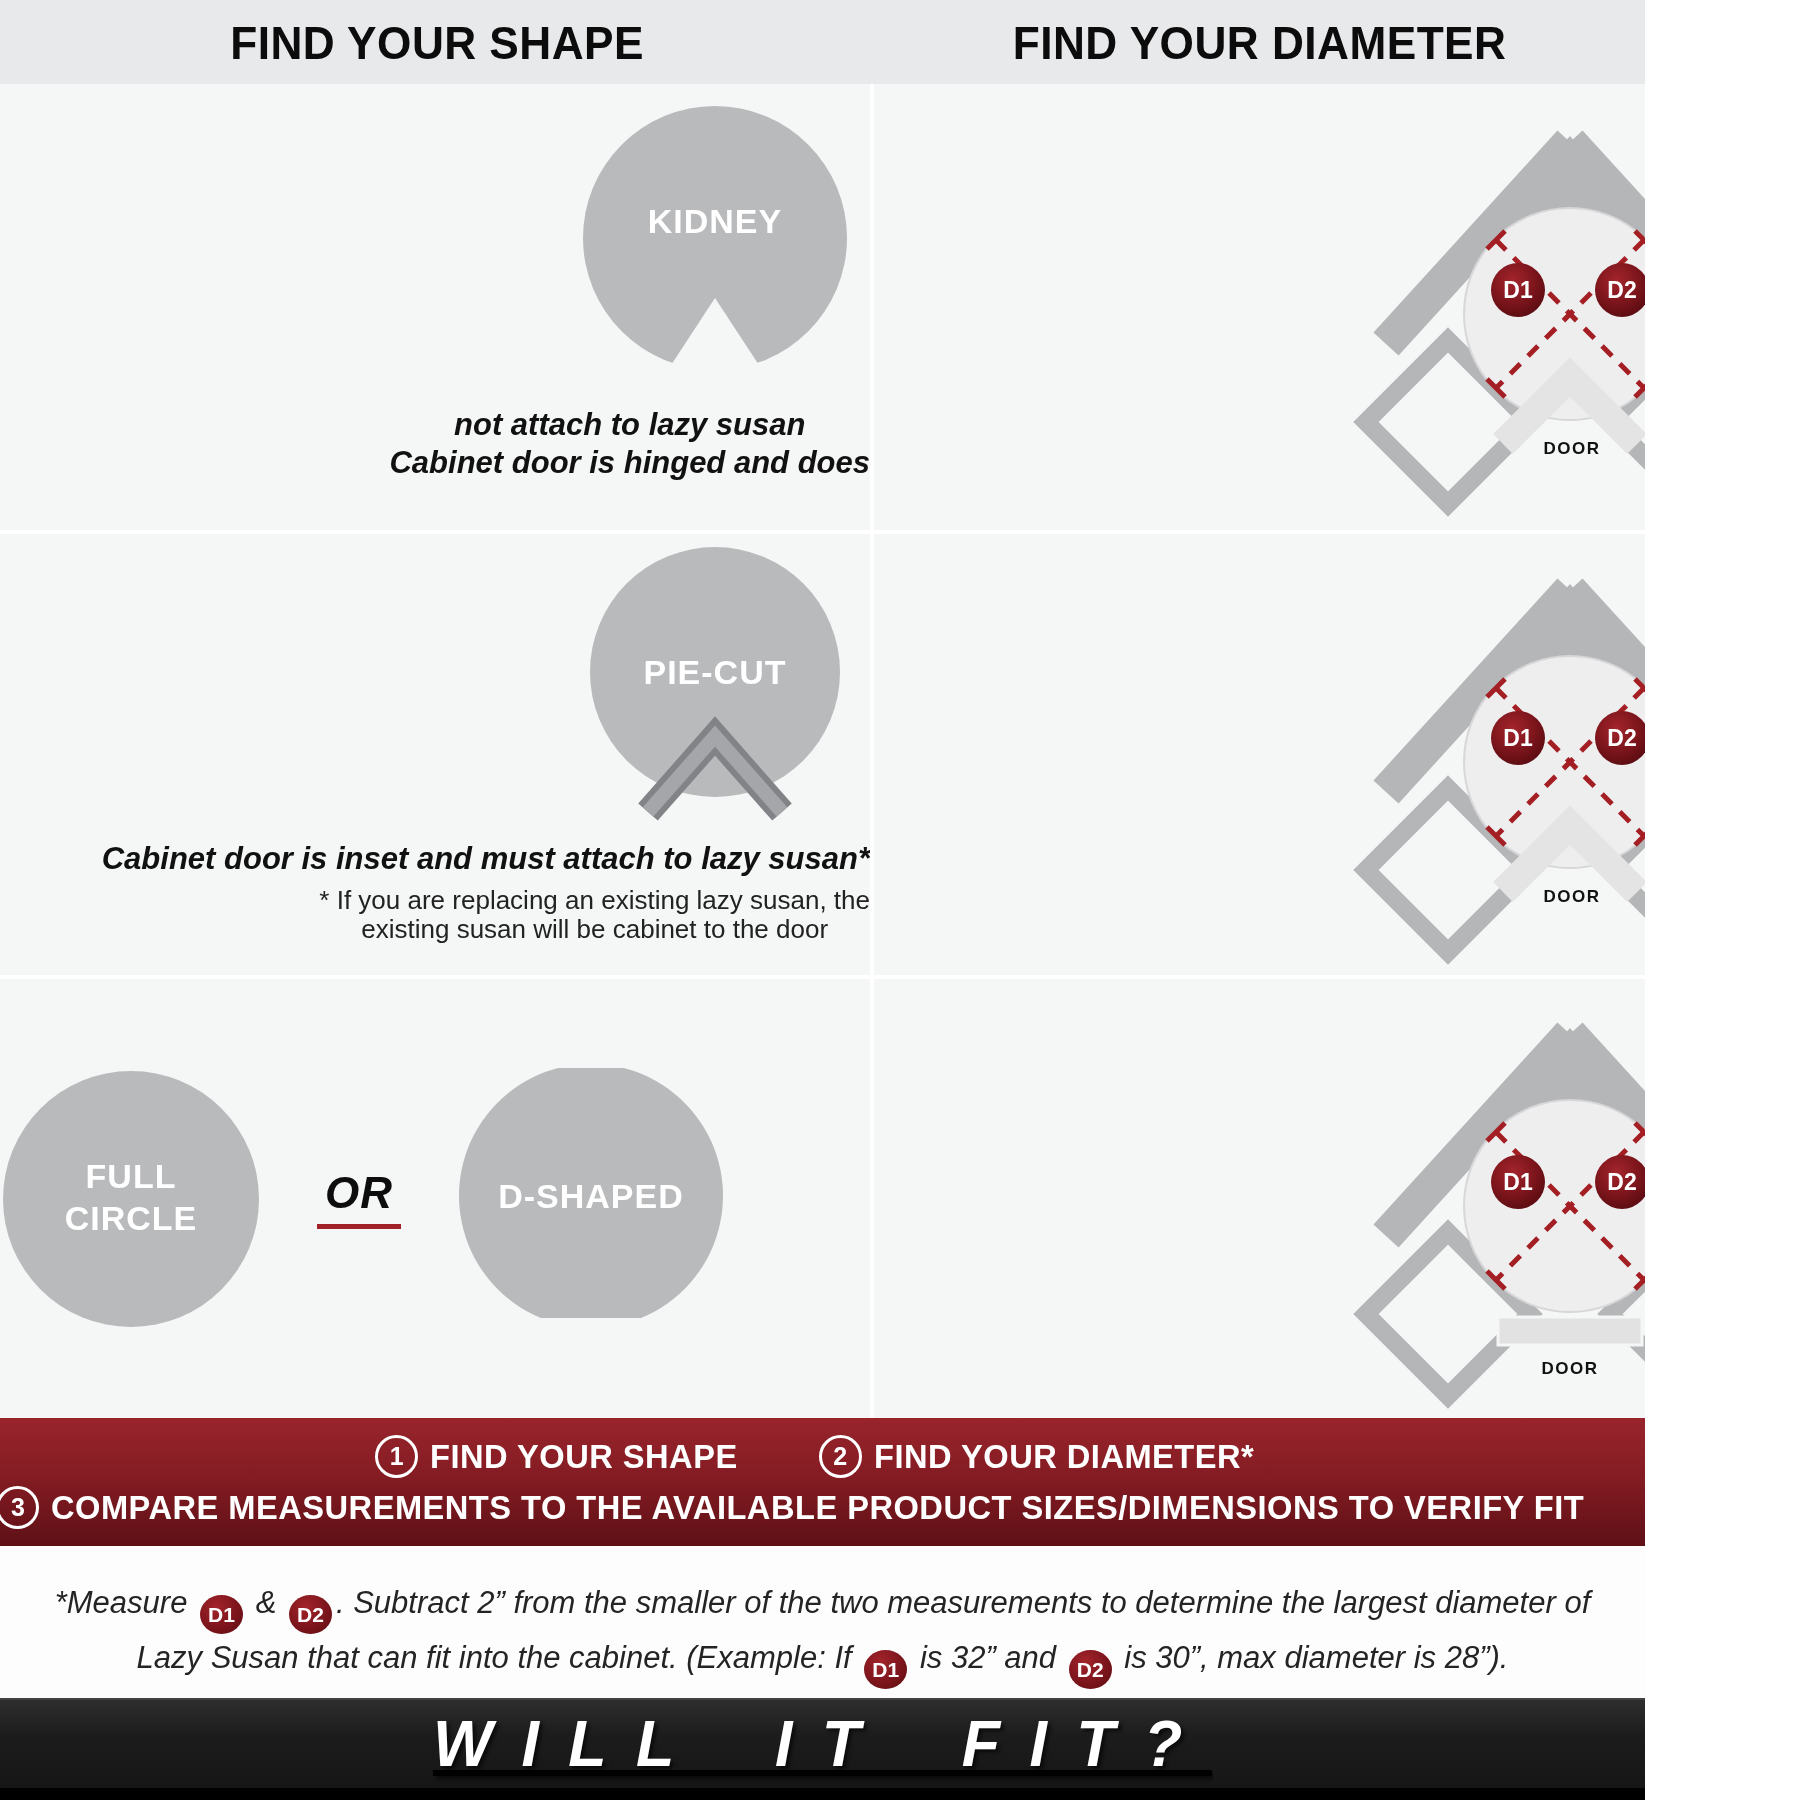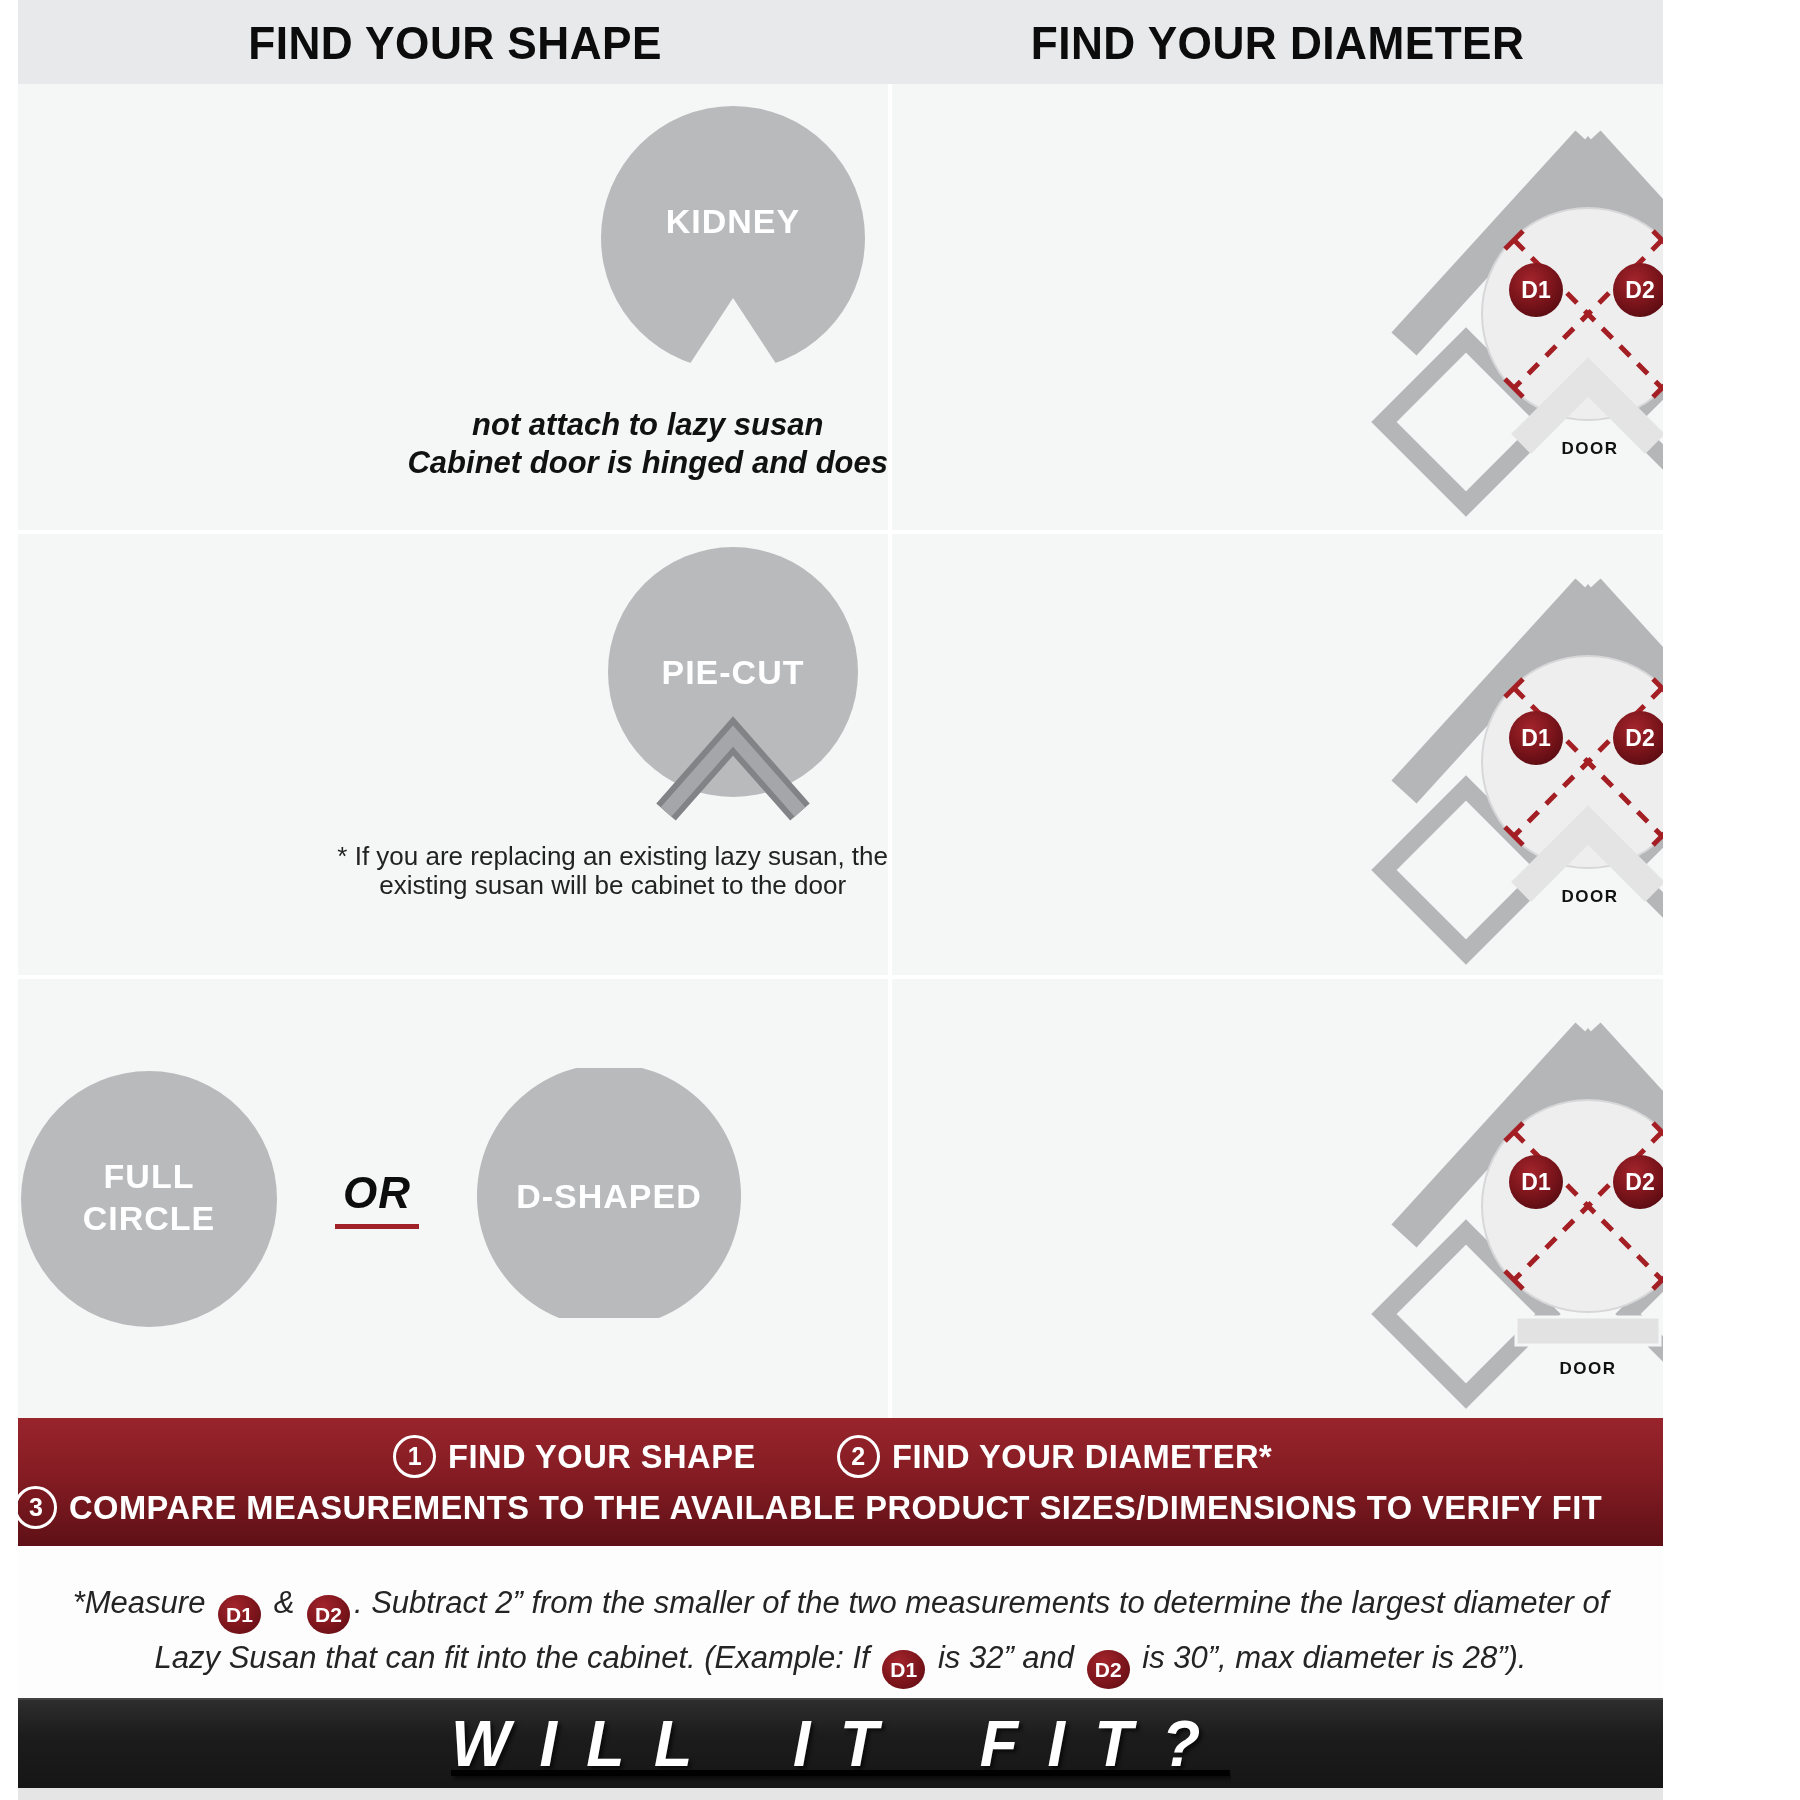--- a/index.html
+++ b/index.html
@@ -1,17 +1,17 @@
 <!DOCTYPE html>
 <html><head>
 <meta charset="utf-8">
 <style>
   html,body{margin:0;padding:0;}
   body{font-family:"Liberation Sans",sans-serif;background:#fff;}
-  .page{width:1645px;height:1800px;position:relative;overflow:hidden;background:#e5e5e5;margin-left:18px;}
+  .page{width:1645px;height:1800px;position:relative;overflow:hidden;background:#000000;}
 
   
   .hdr{height:84px;background:#e8e9eb;display:flex;}
   .hdr .col-l{width:874px;display:flex;align-items:center;justify-content:center;}
   .hdr .col-r{flex:1;display:flex;align-items:center;justify-content:center;}
   .hdr-title{font-size:47px;font-weight:700;color:#0c0c0c;letter-spacing:.5px;transform:scaleX(.94);white-space:nowrap;}
 
   
   .grid{display:grid;grid-template-columns:870px 926px;grid-template-rows:446px 441px 439px;gap:4px;background:#fff;}
   .cell{background:#f5f6f6;display:flex;flex-direction:column;align-items:flex-end;overflow:hidden;}
@@ -112,20 +112,21 @@
       </svg>
     </div>
 
     <div class="cell">
       <svg width="310" height="290" viewBox="0 0 310 290" style="margin-top:10px">
         <circle cx="155" cy="128" r="125" fill="#b9babc"></circle>
         <polyline points="88,268 155,192 222,268" fill="none" stroke="#818387" stroke-width="26"></polyline>
         <polyline points="88,268 155,192 222,268" fill="none" stroke="#a5a6a9" stroke-width="14"></polyline>
         <text class="shape-label" x="155" y="140" text-anchor="middle">PIE-CUT</text>
       </svg>
+      <div class="caption" style="margin-top:6px">Cabinet door is inset and must attach to lazy susan*</div>
       <div class="smallnote">
         <div>* If you are replacing an existing lazy susan, the</div>
         <div>existing susan will be cabinet to the door</div>
       </div>
     </div>
 
     <div class="cell diagram-cell">
       <svg width="460" height="430" viewBox="0 0 460 430">
         <line x1="230" y1="50" x2="46" y2="252" stroke="#b5b6b8" stroke-width="34"></line>
         <line x1="230" y1="50" x2="414" y2="252" stroke="#b5b6b8" stroke-width="34"></line>

